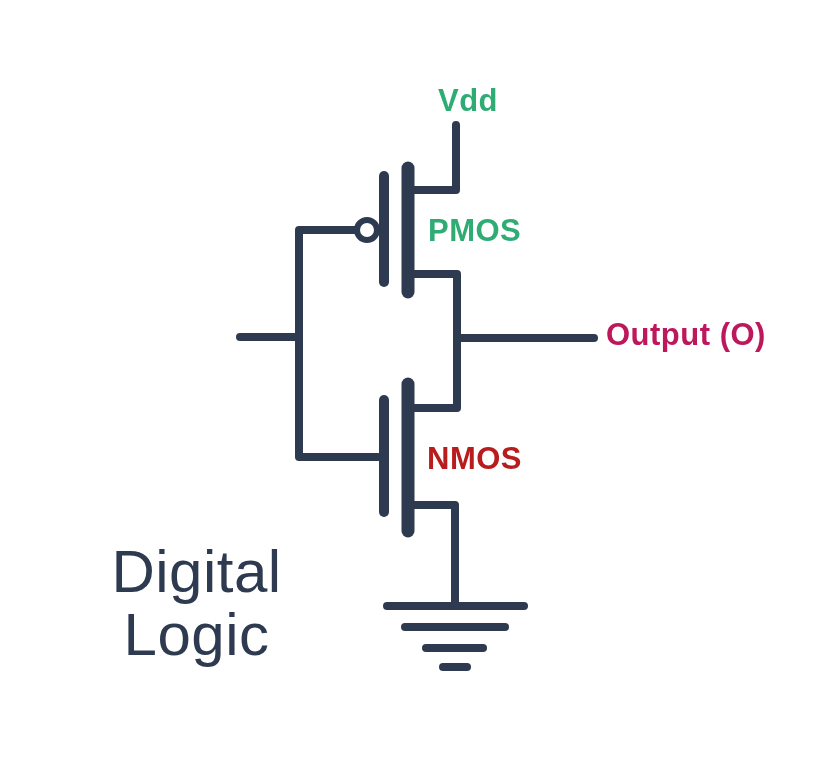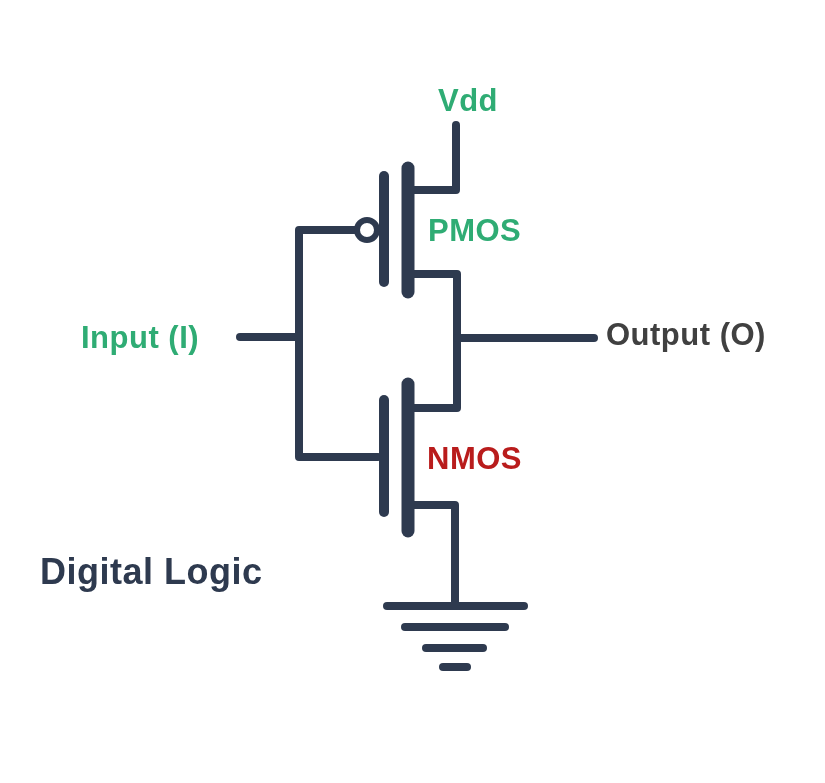--- a/index.html
+++ b/index.html
@@ -26,23 +26,23 @@
     font-size: 31px;
     line-height: 1;
     letter-spacing: 0.5px;
     white-space: nowrap;
   }
   .title {
     position: absolute;
     left: 40px;
     top: 540px;
     width: 313px;
-    text-align: left;
-    font-weight: 700;
-    font-size: 36px;
+    text-align: center;
+    font-weight: 400;
+    font-size: 60px;
     line-height: 63px;
     letter-spacing: 0.5px;
   }
 </style>
 </head>
 <body>
 
 <div class="canvas">
 
   <svg class="circuit-svg" width="825" height="783" viewBox="0 0 825 783">
@@ -79,21 +79,20 @@
       </g>
     </g>
   </svg>
 
   <div class="lbl" style="left: 438px; top: 85px; color: rgb(47, 172, 116);">Vdd</div>
 
   <div class="lbl" style="left: 428px; top: 215px; color: rgb(47, 172, 116);">PMOS</div>
 
   <div class="lbl" style="left: 427px; top: 443px; color: #b91c1c;">NMOS</div>
 
-  <div class="lbl" style="left: 81px; top: 322px; color: rgb(47, 172, 116);">Input (I)</div>
 
-  <div class="lbl" style="left: 606px; top: 319px; color: #404040;">Output (O)</div>
+  <div class="lbl" style="left: 606px; top: 319px; color: #be185d;">Output (O)</div>
 
   <div class="title" style="color: rgb(46, 58, 79);">
     <div>Digital Logic</div>
   </div>
 
 </div>
 
 </body></html>

